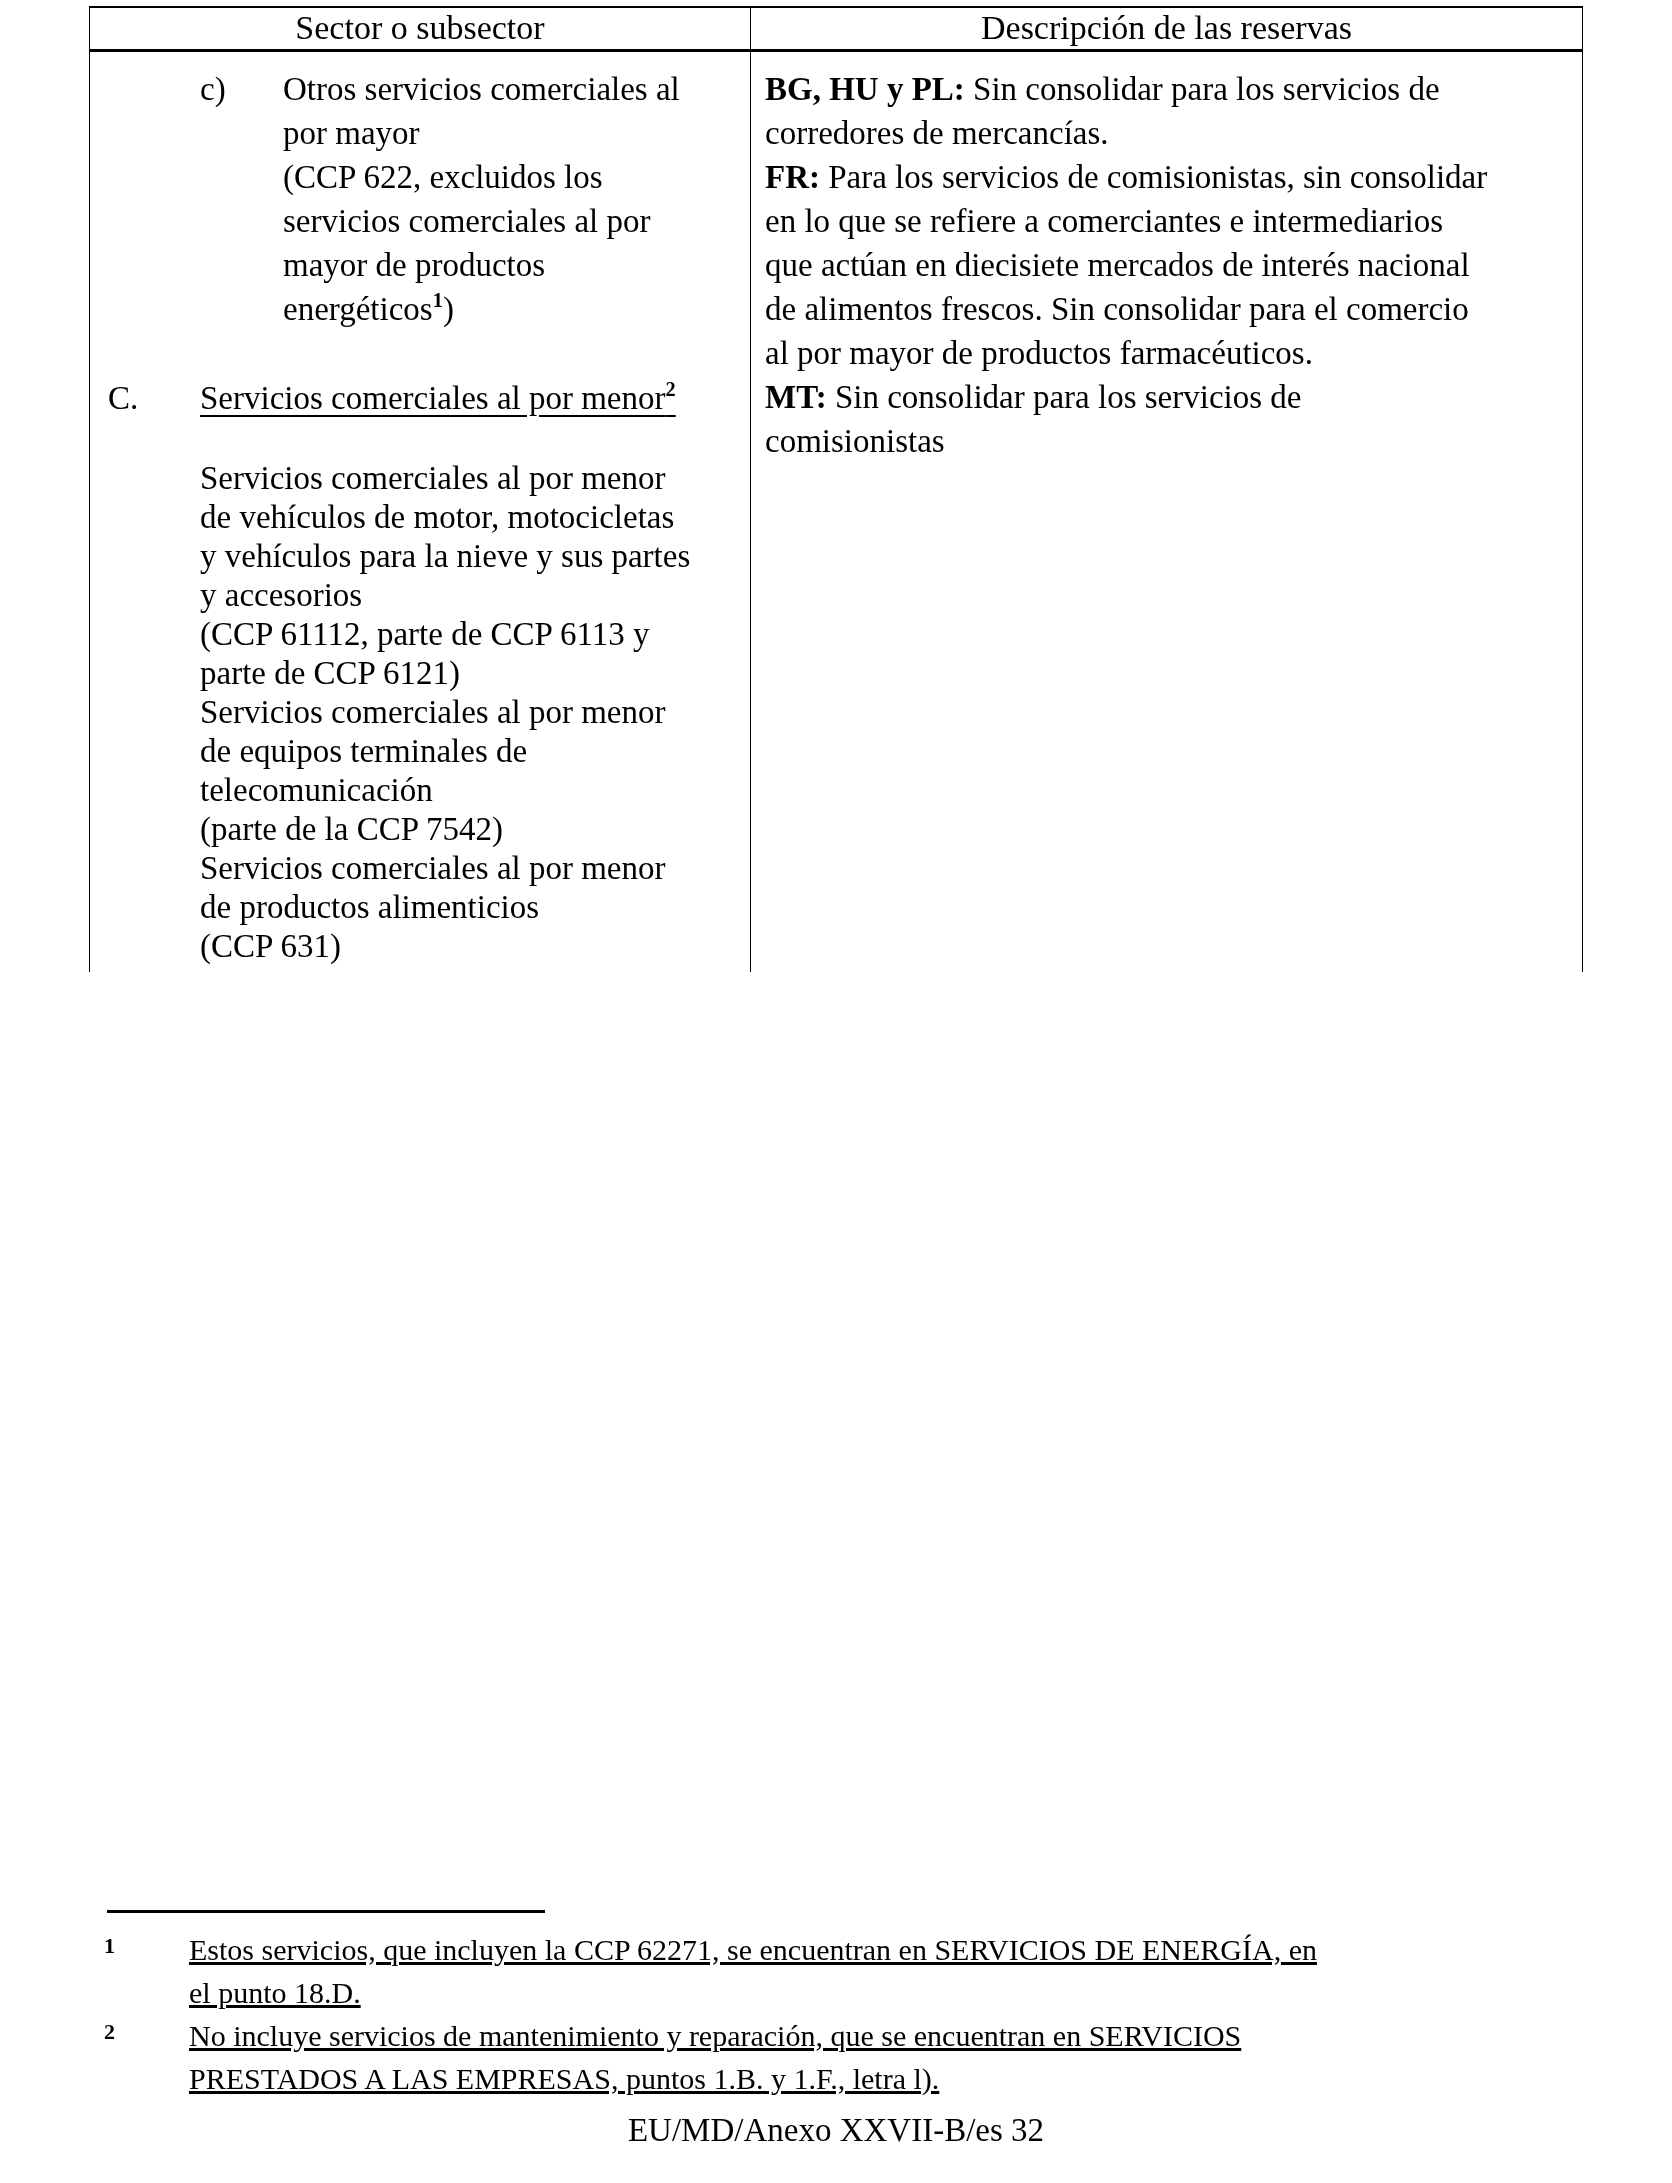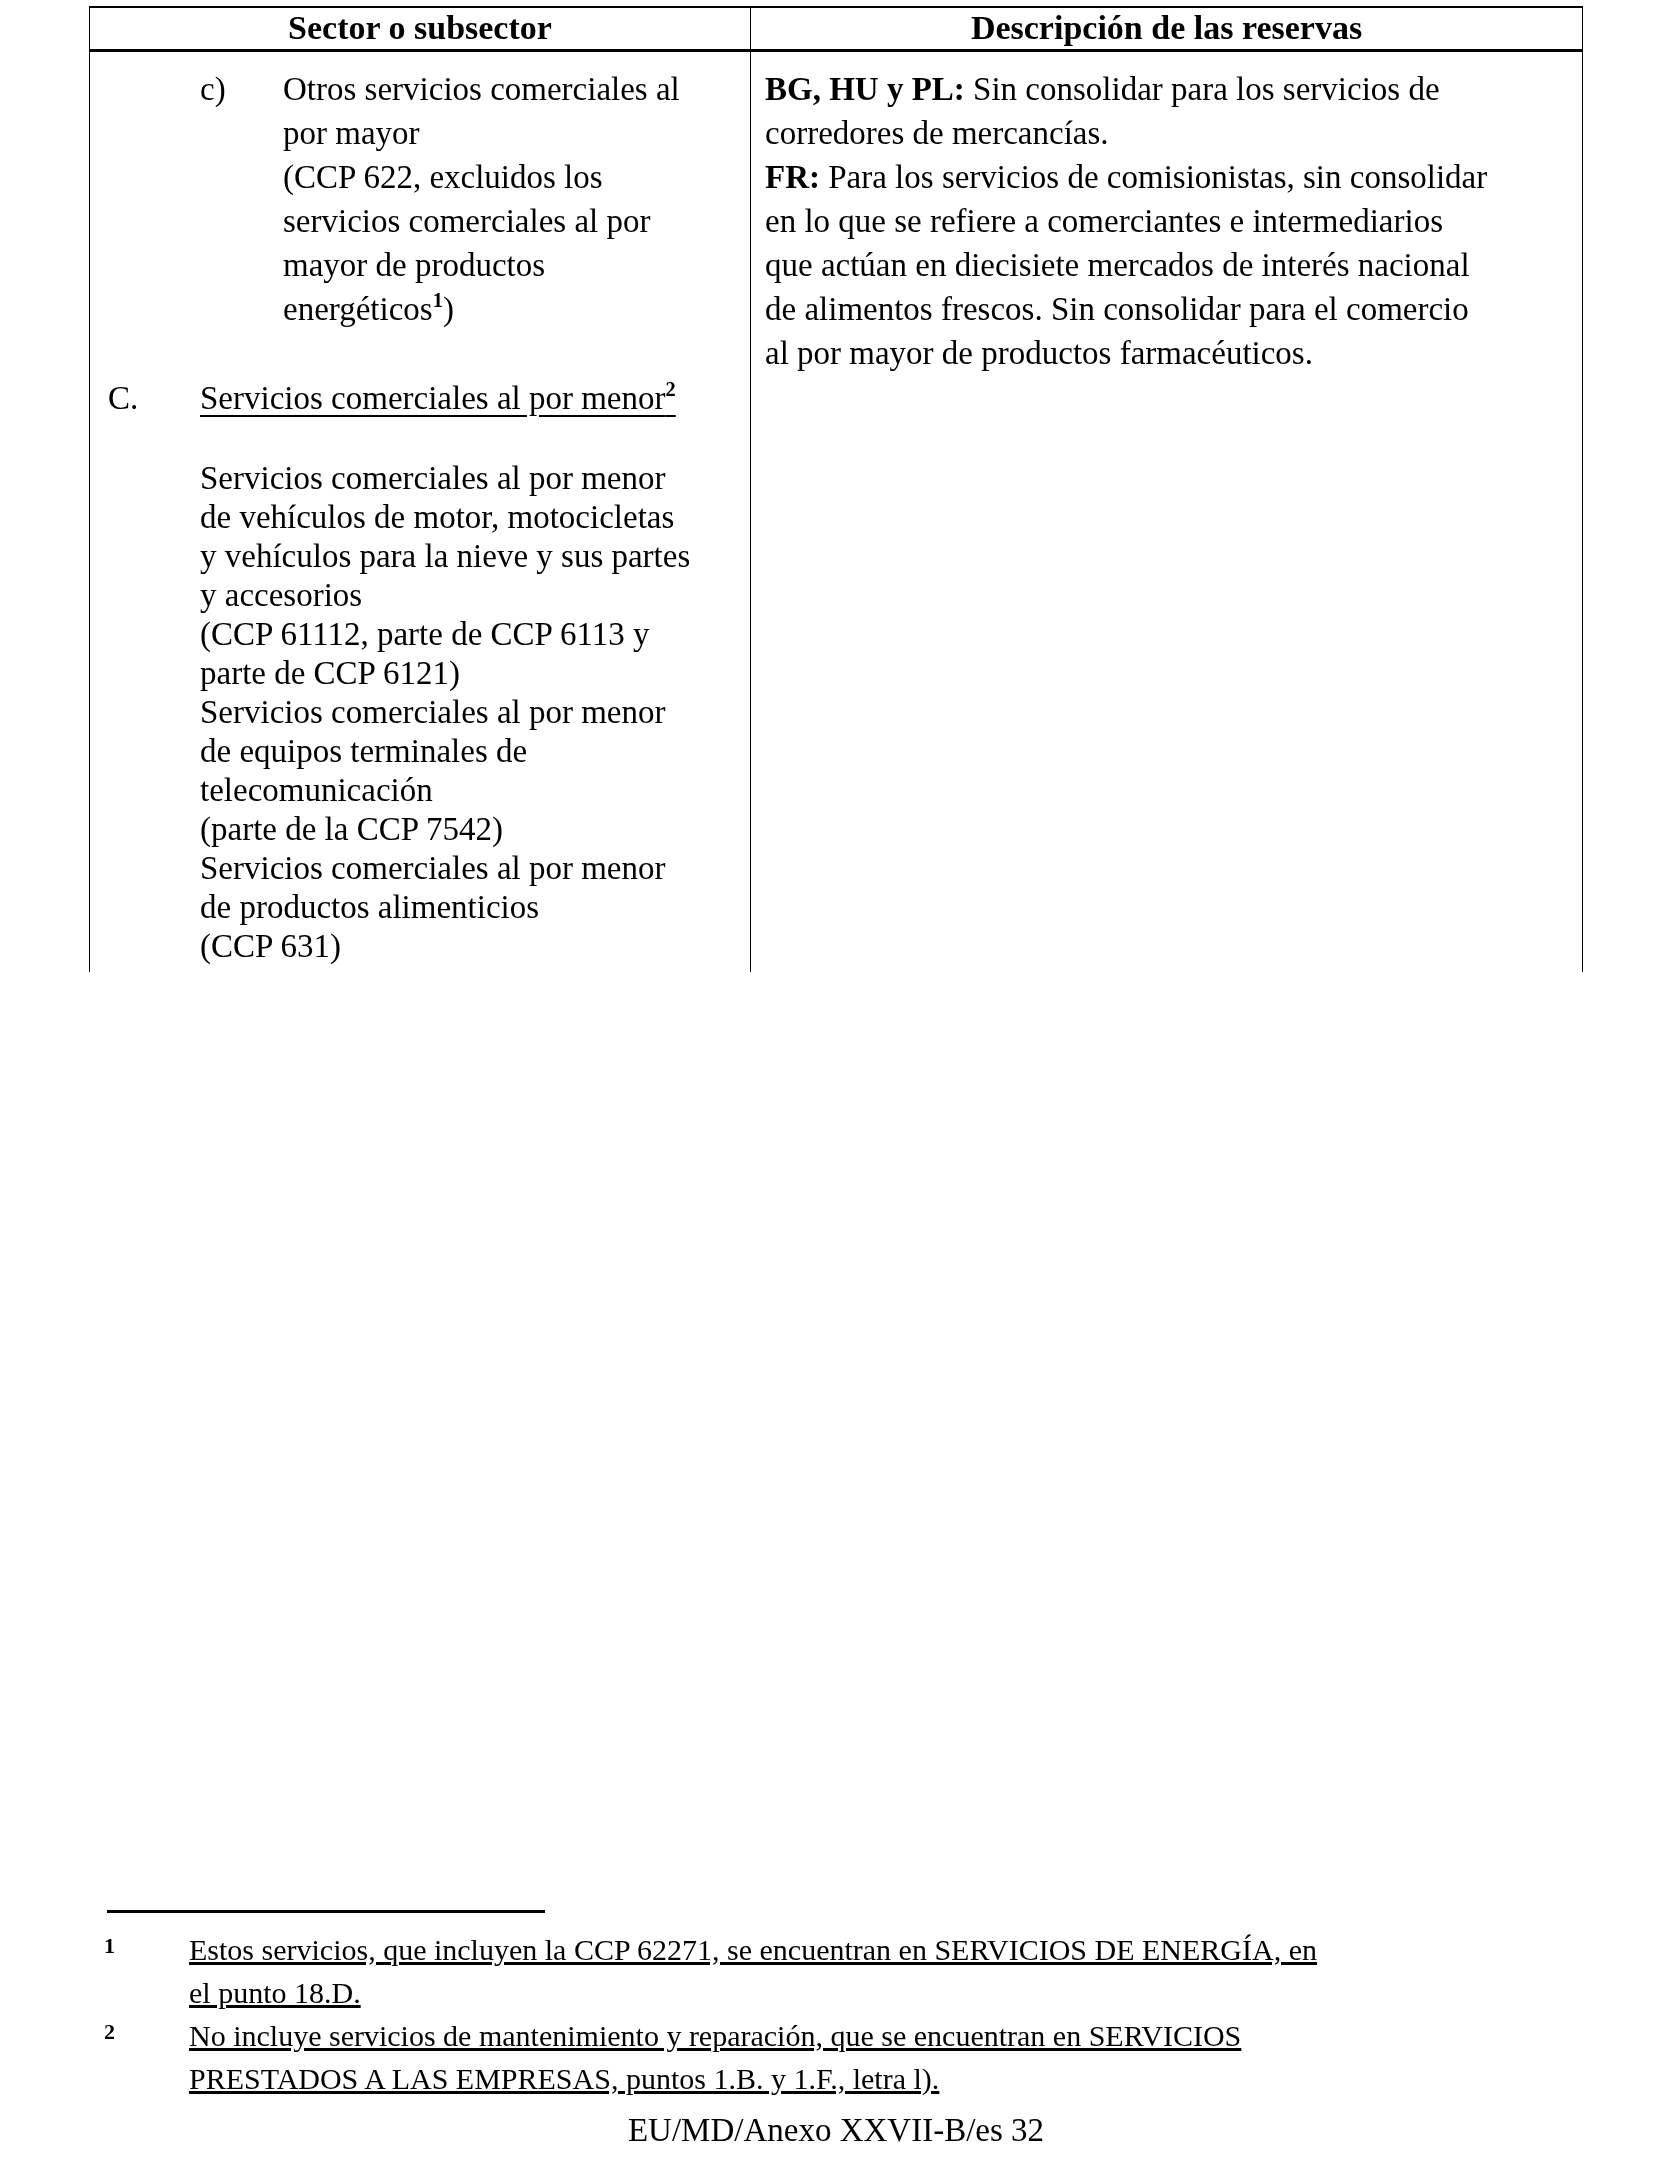--- a/index.html
+++ b/index.html
@@ -31,21 +31,21 @@
   }
   .cell.sector  { width: 662px;  border-left: 1.6px solid #000; border-right: 1.6px solid #000; }
   .cell.reservas{ width: 832px; border-right: 1.6px solid #000; }
   .header-row { border-bottom: 3.1px solid #000; }
   .header-cell {
     height: 41px;
     display: flex;
     align-items: center;
     justify-content: center;
     font-size: 34px;
-    font-weight: bold;
+    font-weight: normal;
     line-height: 1;
   }
   .body-row { height: 920px; }
   .body-cell {
     padding-top: 15.7px;
     font-size: 33px;
     overflow: hidden;
   }
 
   
@@ -164,20 +164,22 @@
     </div>
 
     <div class="cell reservas body-cell res-body">
       <p class="res-para pre"><b>BG, HU y PL:</b><span> Sin consolidar para los servicios de
 corredores de mercancías.</span></p>
       <p class="res-para pre"><b>FR:</b><span> Para los servicios de comisionistas, sin consolidar
 en lo que se refiere a comerciantes e intermediarios
 que actúan en diecisiete mercados de interés nacional
 de alimentos frescos. Sin consolidar para el comercio
 al por mayor de productos farmacéuticos.</span></p>
+      <p class="res-para pre"><b>MT:</b><span> Sin consolidar para los servicios de
+comisionistas</span></p>
     </div>
 
   </div>
 </div>
 
 <div class="fn-sep"></div>
 
 <div class="footnotes">
   <div class="footnote">
     <span class="fn-marker">1</span>

